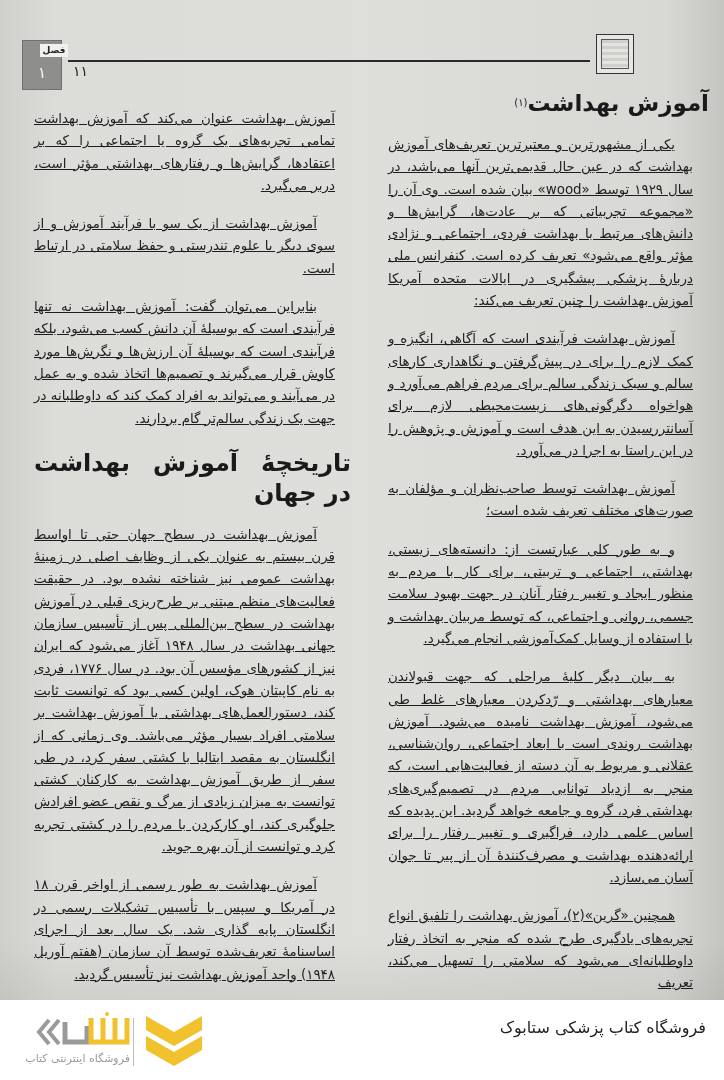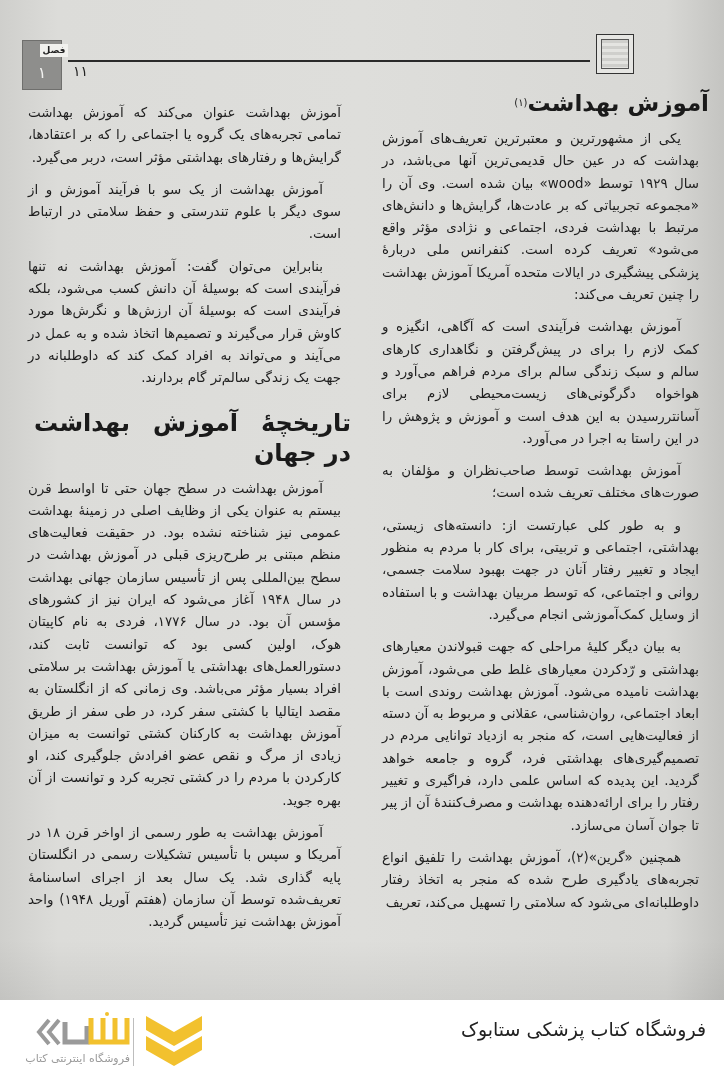--- a/index.html
+++ b/index.html
@@ -52,37 +52,37 @@
     border:1px solid #555;
     background:repeating-linear-gradient(180deg,#cfcfcc 0 3px,#e4e4e1 3px 6px);
   }
   
   .col {
     position:absolute; direction:rtl; text-align:justify;
     color:#1e1e1e; font-size:13.4px; line-height:22.3px;
   }
   .col-right { left:372px; width:337px; top:88px; }
   .col-left  { left:18px;  width:333px; top:92px; }
-  .col p { margin:10px; text-indent:18px; }
+  .col p { margin:16px; text-indent:18px;text-decoration:underline; }
   .col p.noindent { text-indent:0; }
   .h-main {
     font-size:23px; font-weight:bold; color:#1a1a1a; line-height:30px;
     margin:0 0 2px 0; letter-spacing:0.5px;
   }
   .h-main sup { font-size:10px; font-weight:normal; vertical-align:top; }
   .h-sec {
     font-size:24px; font-weight:bold; color:#1a1a1a; line-height:30px;
     margin:18px 0 6px 16px; letter-spacing:1px;
   }
   
   .footer {
     position:absolute; left:0; top:1000px; width:724px; height:80px; background:#ffffff;
   }
   .store-name {
-    position:absolute; right:18px; top:18px; font-size:19px; color:#222; direction:rtl;
+    position:absolute; right:18px; top:18px; font-size:16px; color:#222; direction:rtl;
     white-space:nowrap;
   }
   .store-url {
     position:absolute; right:18px; top:45px; font-size:21px; color:#222;
     letter-spacing:6.3px; white-space:nowrap; font-family:"DejaVu Sans", sans-serif;
   }
   .store-url .accent { color:#f2c12e; }
   .logo-chevrons {
     position:absolute; left:146px; top:12px; width:56px; height:56px;
   }

